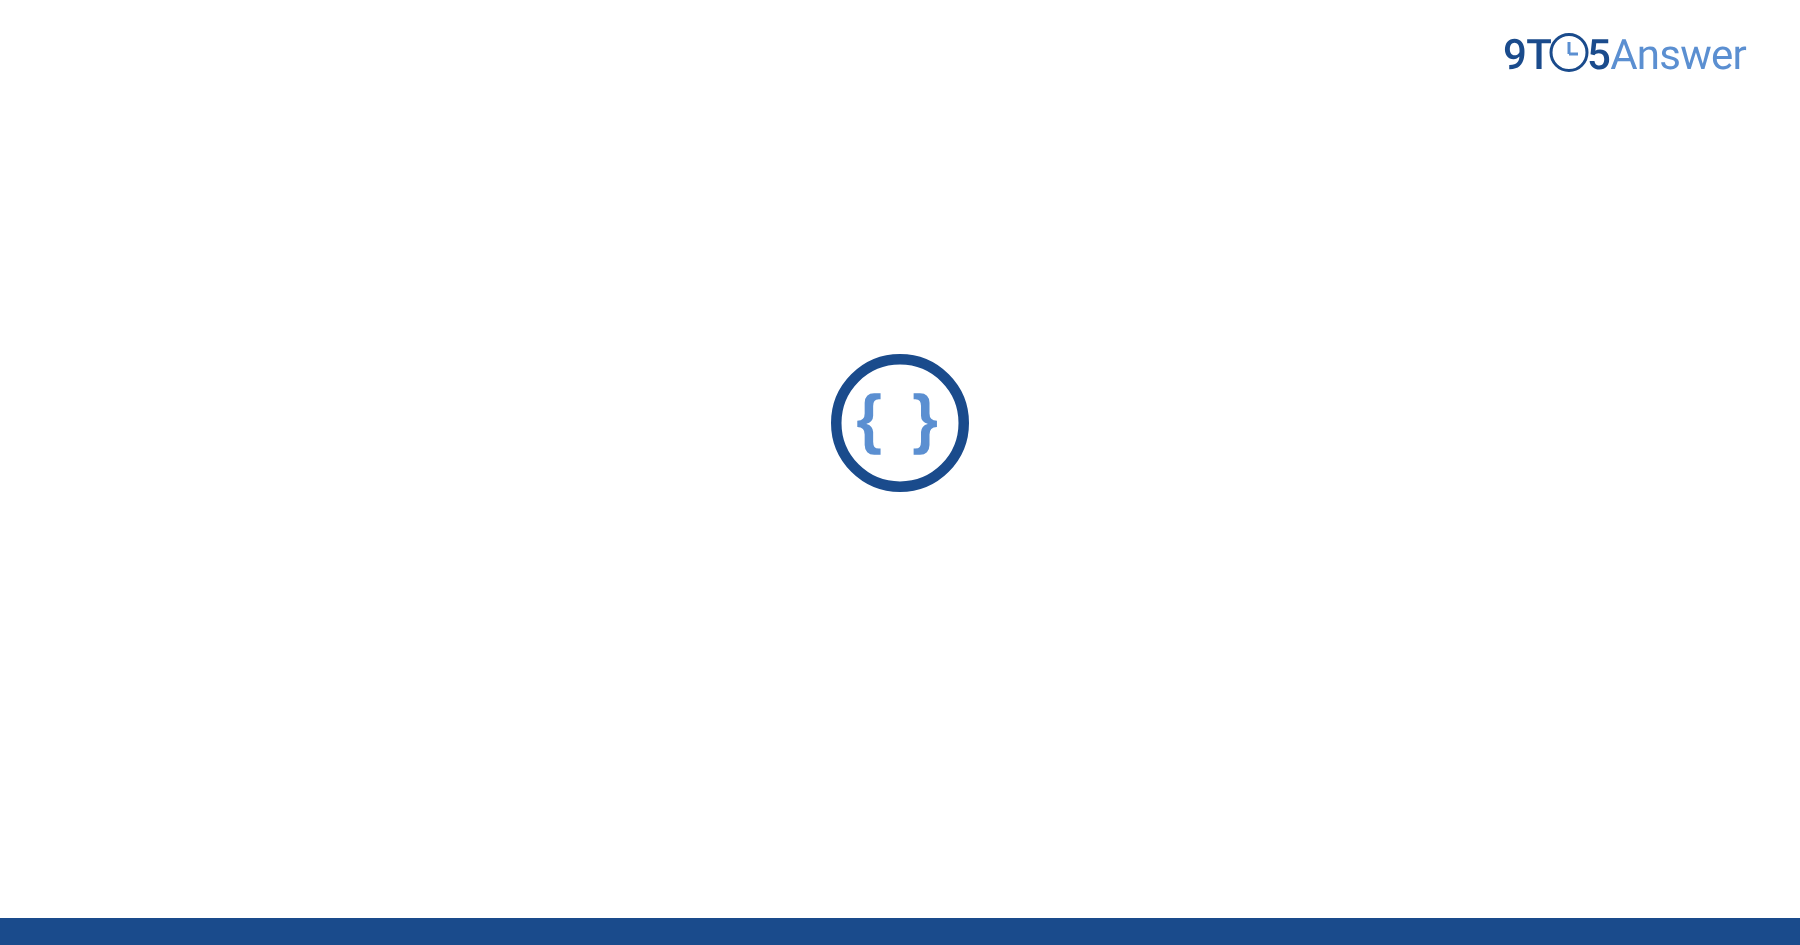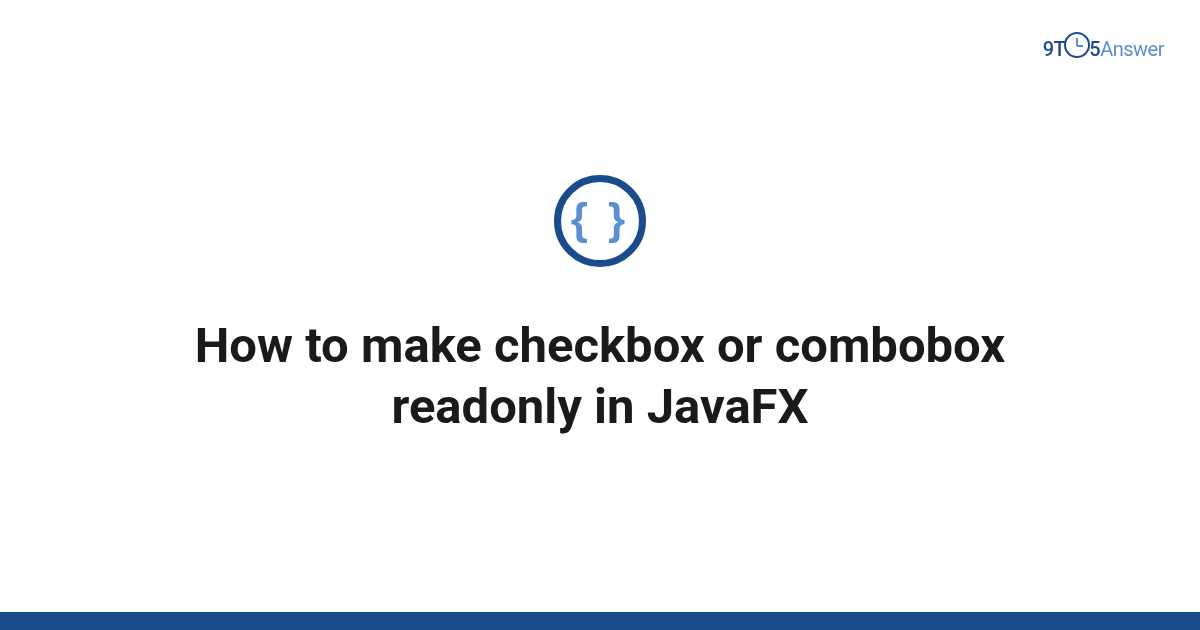--- a/index.html
+++ b/index.html
@@ -10,23 +10,23 @@
     body {
       width: 1200px;
       height: 630px;
       background: #ffffff;
       font-family: -apple-system, BlinkMacSystemFont, "Segoe UI", Roboto, Helvetica, Arial, sans-serif;
       position: relative;
       overflow: hidden;
     }
     .logo-area {
       position: absolute;
-      top: 32px;
+      top: 20px;
       right: 36px;
-      font-size: 20px;
+      font-size: 28px;
       font-weight: 400;
       letter-spacing: -0.5px;
     }
     .logo-9t {
       color: #1a4b8c;
       font-weight: 500;
     }
     .logo-clock {
       display: inline-flex;
       align-items: center;
@@ -118,16 +118,15 @@
 <body>
 
 <div class="logo-area">
   <span class="logo-9t">9T</span><span class="logo-clock"></span><span class="logo-5">5</span><span class="logo-answer">Answer</span>
 </div>
 
 <div class="content">
   <div class="icon-circle">
     <span class="braces">{ }</span>
   </div>
-  <h1 class="title">How to make checkbox or combobox readonly in JavaFX</h1>
 </div>
 
 <div class="bottom-bar"></div>
 
 </body></html>

